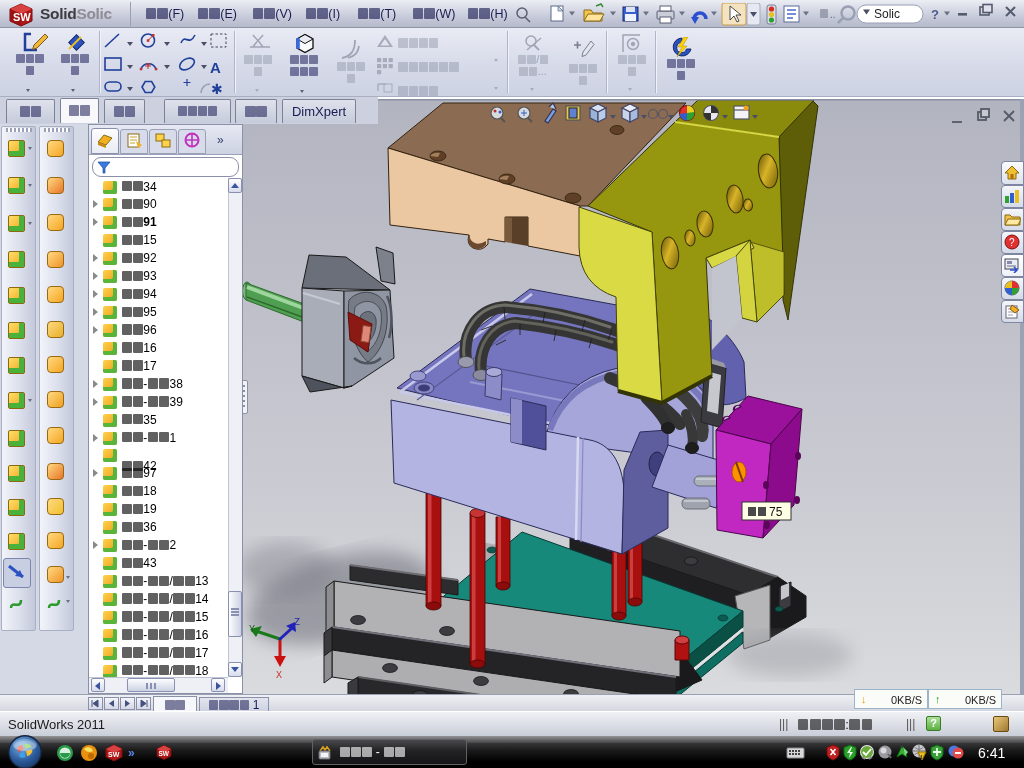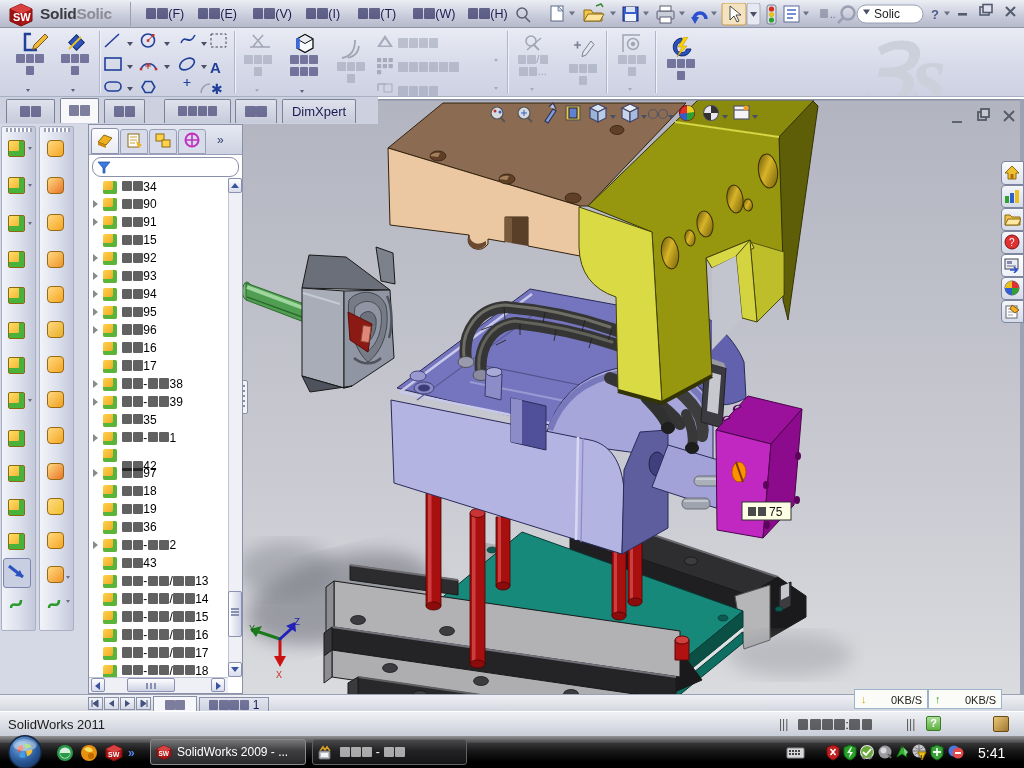--- a/index.html
+++ b/index.html
@@ -443,21 +443,20 @@
   <text x="419" y="16" font-size="13" font-weight="bold" fill="#4a5a8a">?</text>
   <path d="M432,8.5 l6,0 -3,4 z" fill="#6a7086"></path>
 
   <rect x="446" y="10" width="9" height="2.6" fill="#555b6e"></rect>
   <rect x="468" y="4" width="9" height="8" fill="none" stroke="#555b6e" stroke-width="1.6"></rect>
       <rect x="471" y="1.5" width="9" height="8" fill="#dfe2ec" stroke="#555b6e" stroke-width="1.6"></rect>
   <path d="M494,4 l9,9 m0,-9 l-9,9" stroke="#555b6e" stroke-width="2"></path>
  </svg>
 </div>
 <div class="abs" id="cmdbar" style="overflow:hidden;">
- <div class="abs" style="left:862px;top:-16px;font-size:86px;font-style:italic;font-weight:bold;color:#ccd0db;font-family:'Liberation Serif',serif;">Ɜs</div>
 
  <svg class="abs" style="left:21px;top:4px" width="28" height="20" viewBox="0 0 28 20">
   <path d="M10,2 l-6,0 0,16 12,0" fill="none" stroke="#20409a" stroke-width="2.5"></path>
   <path d="M24,2 L13,13 l-1.5,4.5 4.5,-1.5 L27,5 z" fill="#f0b83a" stroke="#7a5a1a"></path>
  </svg>
  <div class="cmdtxt" style="left:2px;top:24px;width:56px;"><span class="cs"></span><span class="cs"></span><span class="cs"></span><br><span class="cs"></span></div>
  <div class="dar" style="left:26px;top:61px;"></div>
 
  <svg class="abs" style="left:66px;top:4px" width="20" height="20" viewBox="0 0 20 20">
   <rect x="5" y="5" width="11" height="11" fill="#2a52c0" stroke="#14286a" transform="rotate(45 10.5 10.5)"></rect>
@@ -661,21 +660,21 @@
       <polygon points="1,1 13,1 8,7 8,12 6,12 6,7" fill="#3a7ae0" stroke="#1a4a9a" stroke-width=".7"></polygon>
     </svg>
 
  <div class="tico" style="top:55.5px;"></div>
     <div class="row" style="top:54.5px;"><span class="c"></span><span class="c"></span>34</div>
     <div class="exp" style="top:75.4px;"></div>
     <div class="tico" style="top:73.4px;"></div>
     <div class="row" style="top:72.4px;"><span class="c"></span><span class="c"></span>90</div>
     <div class="exp" style="top:93.4px;"></div>
     <div class="tico" style="top:91.4px;"></div>
-    <div class="row" style="top:90.4px;"><span class="c"></span><span class="c"></span>91</div>
+    <div class="row" style="top:90.4px;font-weight:bold;"><span class="c"></span><span class="c"></span>91</div>
     <div class="tico" style="top:109.3px;"></div>
     <div class="row" style="top:108.3px;"><span class="c"></span><span class="c"></span>15</div>
     <div class="exp" style="top:129.2px;"></div>
     <div class="tico" style="top:127.2px;"></div>
     <div class="row" style="top:126.2px;"><span class="c"></span><span class="c"></span>92</div>
     <div class="exp" style="top:147.1px;"></div>
     <div class="tico" style="top:145.1px;"></div>
     <div class="row" style="top:144.1px;"><span class="c"></span><span class="c"></span>93</div>
     <div class="exp" style="top:165.1px;"></div>
     <div class="tico" style="top:163.1px;"></div>
@@ -809,21 +808,20 @@
       <path d="M28,5 c3,-3 8,-2 9,2 -3,2 -7,1 -9,-2" fill="#f8e060"></path>
       <circle cx="35" cy="12" r="3" fill="#c06a00"></circle>
   <g transform="translate(48 0)">
         <polygon points="2,5 10,1 18,5 18,13 10,17 2,13" fill="#b01818" stroke="#7a0d0d"></polygon>
         <polygon points="2,5 10,1 18,5 10,9" fill="#d94040"></polygon>
         <text x="4" y="13" font-size="7" font-weight="bold" fill="#fff">SW</text>
       </g>
   <text x="72" y="13" font-size="12" font-weight="bold" fill="#5a8ae8">»</text>
  </svg>
 
- <div class="tbtn" style="left:150px;width:156px;background:linear-gradient(#777779,#3e3e40 45%,#2a2a2c);border:1px solid #8a8a8e;">SolidWorks 2009 - ...</div>
  <svg class="abs" style="left:155px;top:8px" width="18" height="17">
       <polygon points="2,5 9,1.5 16,5 16,12 9,15.5 2,12" fill="#b01818" stroke="#7a0d0d"></polygon>
       <polygon points="2,5 9,1.5 16,5 9,8.5" fill="#d94040"></polygon>
       <text x="3.5" y="12" font-size="6.5" font-weight="bold" fill="#fff">SW</text>
     </svg>
  <div class="tbtn" style="left:312px;width:155px;background:linear-gradient(#4a4a4c,#222224 45%,#151517);border:1px solid #626266;"><span style="color:#fff;"><span class="c"></span><span class="c"></span><span class="c"></span> - <span class="c"></span><span class="c"></span></span></div>
  <svg class="abs" style="left:317px;top:9px" width="16" height="15">
       <path d="M3,6 l3,-4 2,3 2,-3 3,4" stroke="#d8a020" fill="none" stroke-width="1.6"></path>
       <rect x="2" y="6" width="11" height="8" rx="1" fill="#b8bcc4" stroke="#666"></rect>
       <rect x="4" y="8" width="7" height="4" fill="#f4f4f6"></rect>
@@ -873,14 +871,14 @@
   <g transform="translate(104 0)">
         <path d="M7,1 l6,2.5 0,6 c0,3 -3,5.5 -6,6.5 c-3,-1 -6,-3.5 -6,-6.5 l0,-6 z" fill="#3aa03a" stroke="#0d6a0d"></path>
         <path d="M7,4 l0,8 M3,8 l8,0" stroke="#eaffea" stroke-width="1.8"></path>
       </g>
   <g transform="translate(122 0)">
         <circle cx="6" cy="7" r="5.5" fill="#4a7ae0"></circle>
         <circle cx="10" cy="9" r="5.5" fill="#e04a4a"></circle>
         <rect x="7" y="8" width="6" height="2" fill="#fff"></rect>
       </g>
  </svg>
- <div class="abs" style="left:978px;top:9px;font-size:14px;color:#fff;">5:41</div>
+ <div class="abs" style="left:978px;top:9px;font-size:14px;color:#fff;">6:41</div>
 </div>
 
 </body></html>

